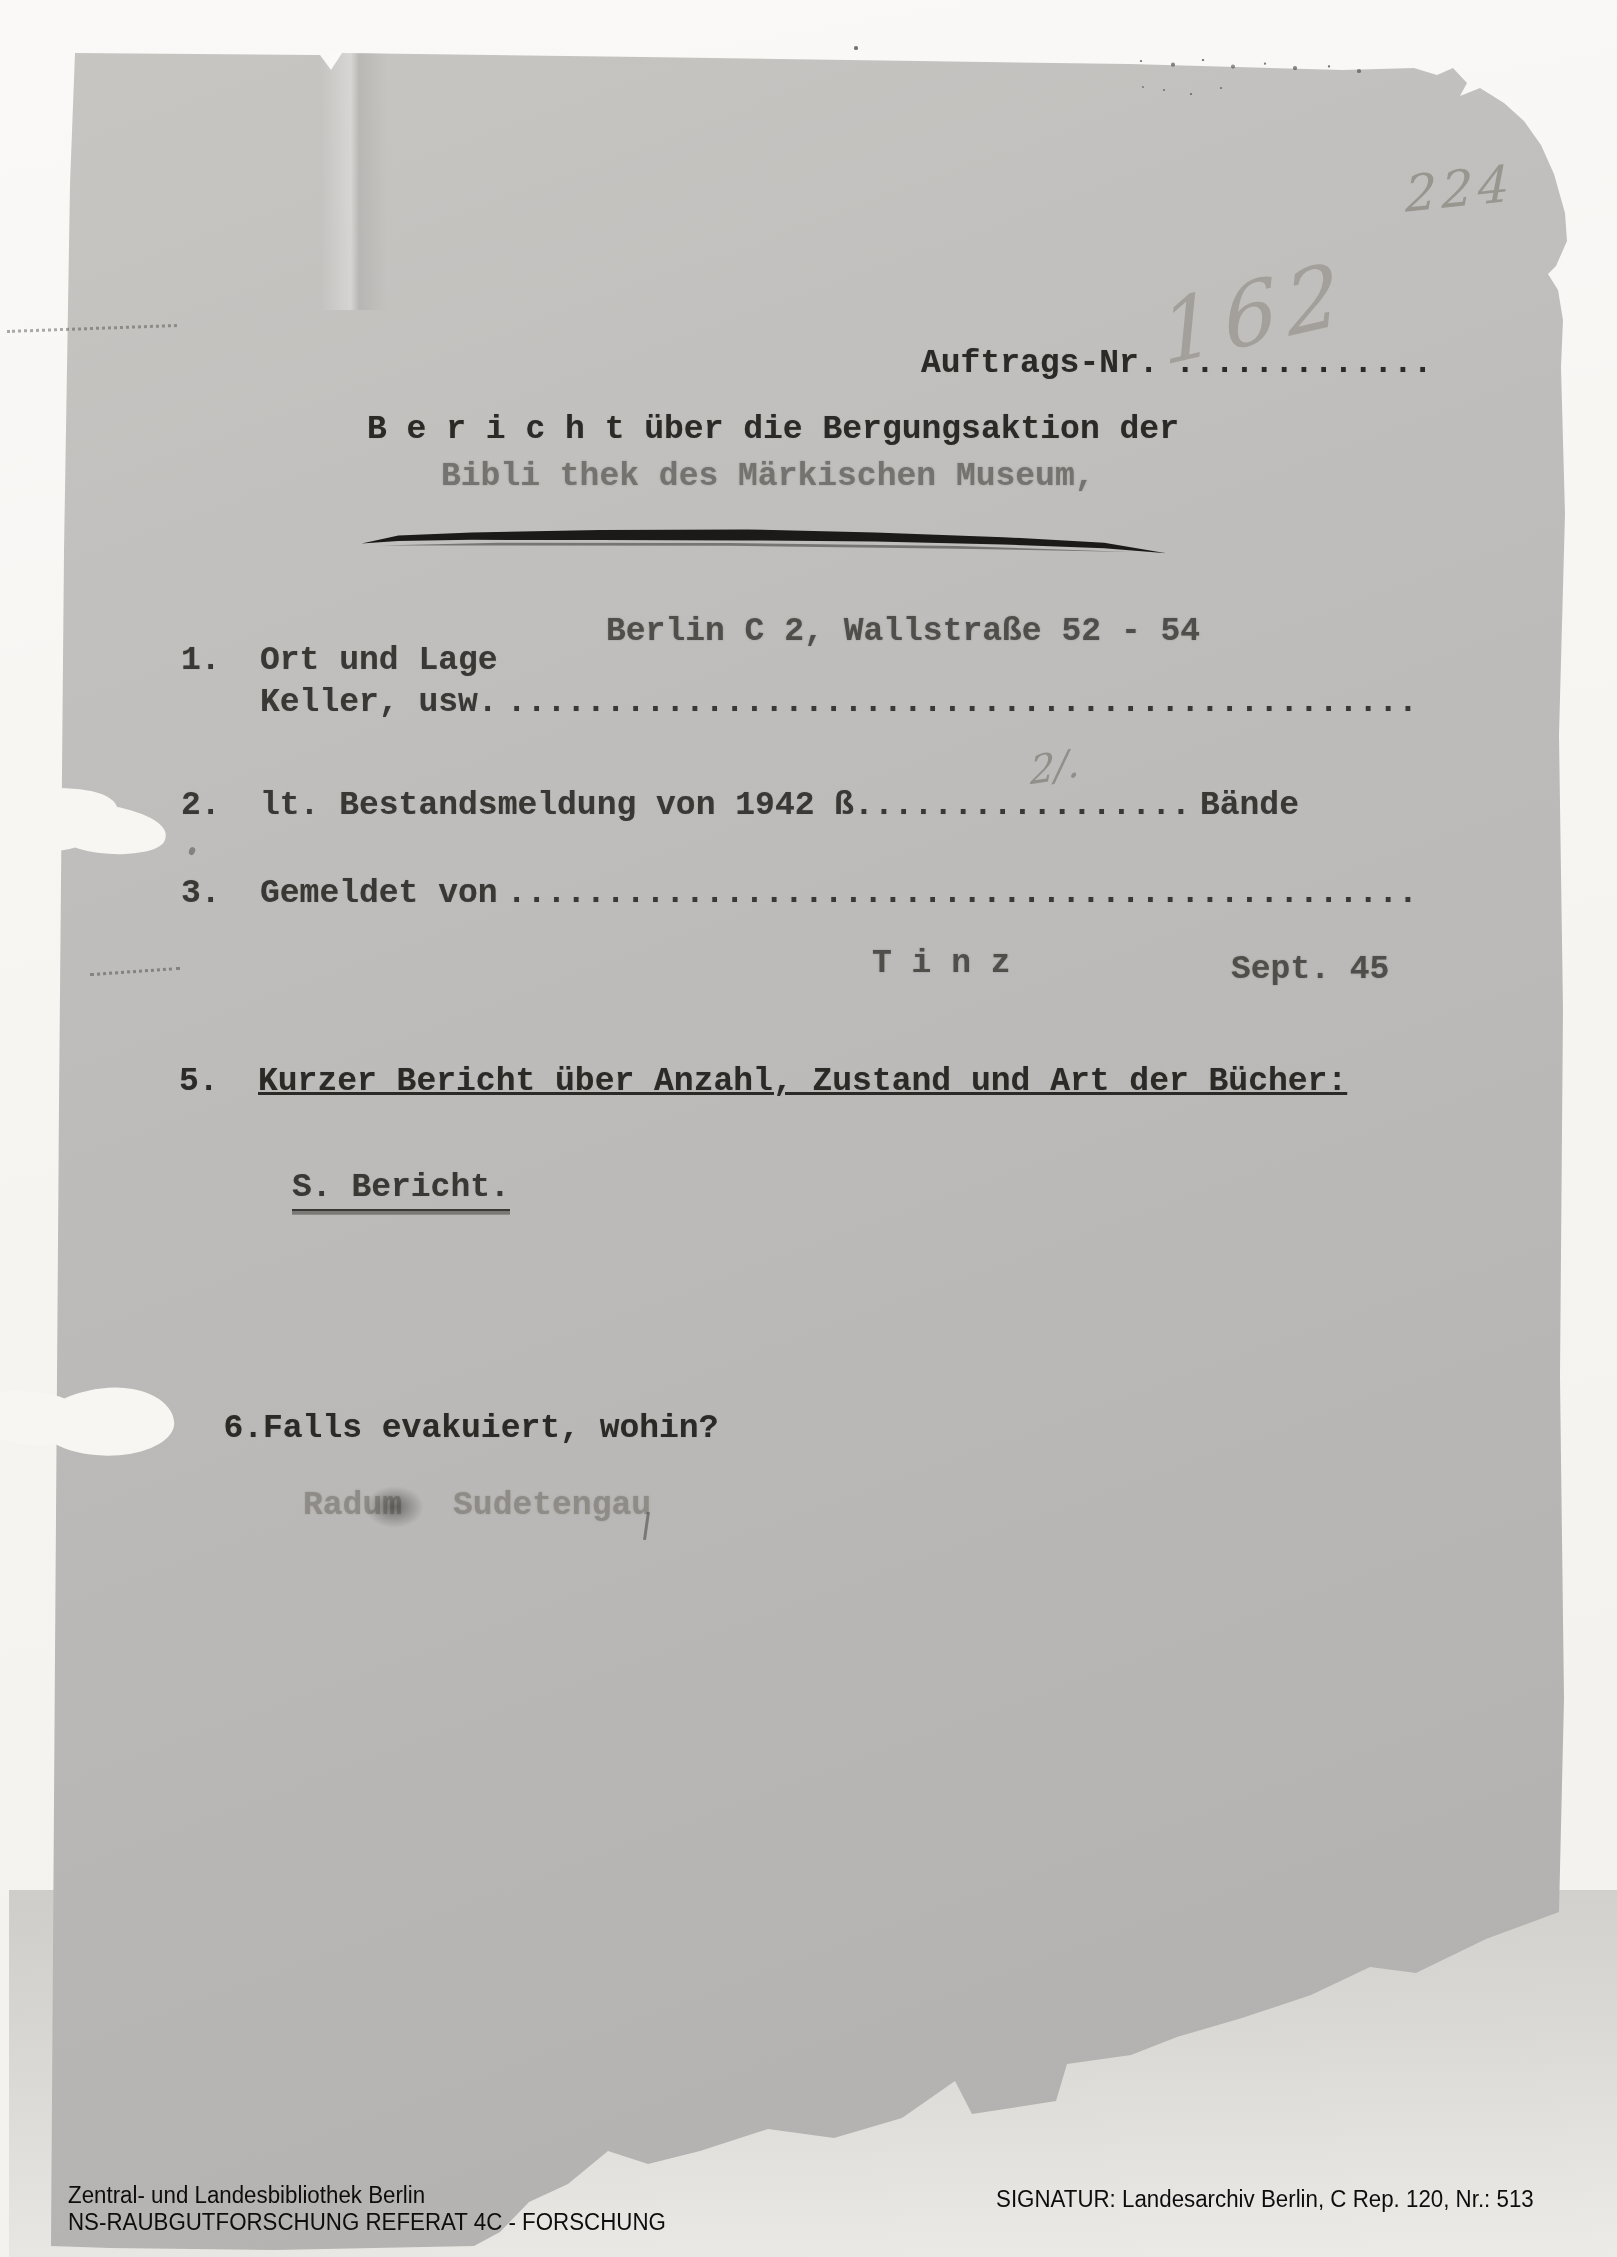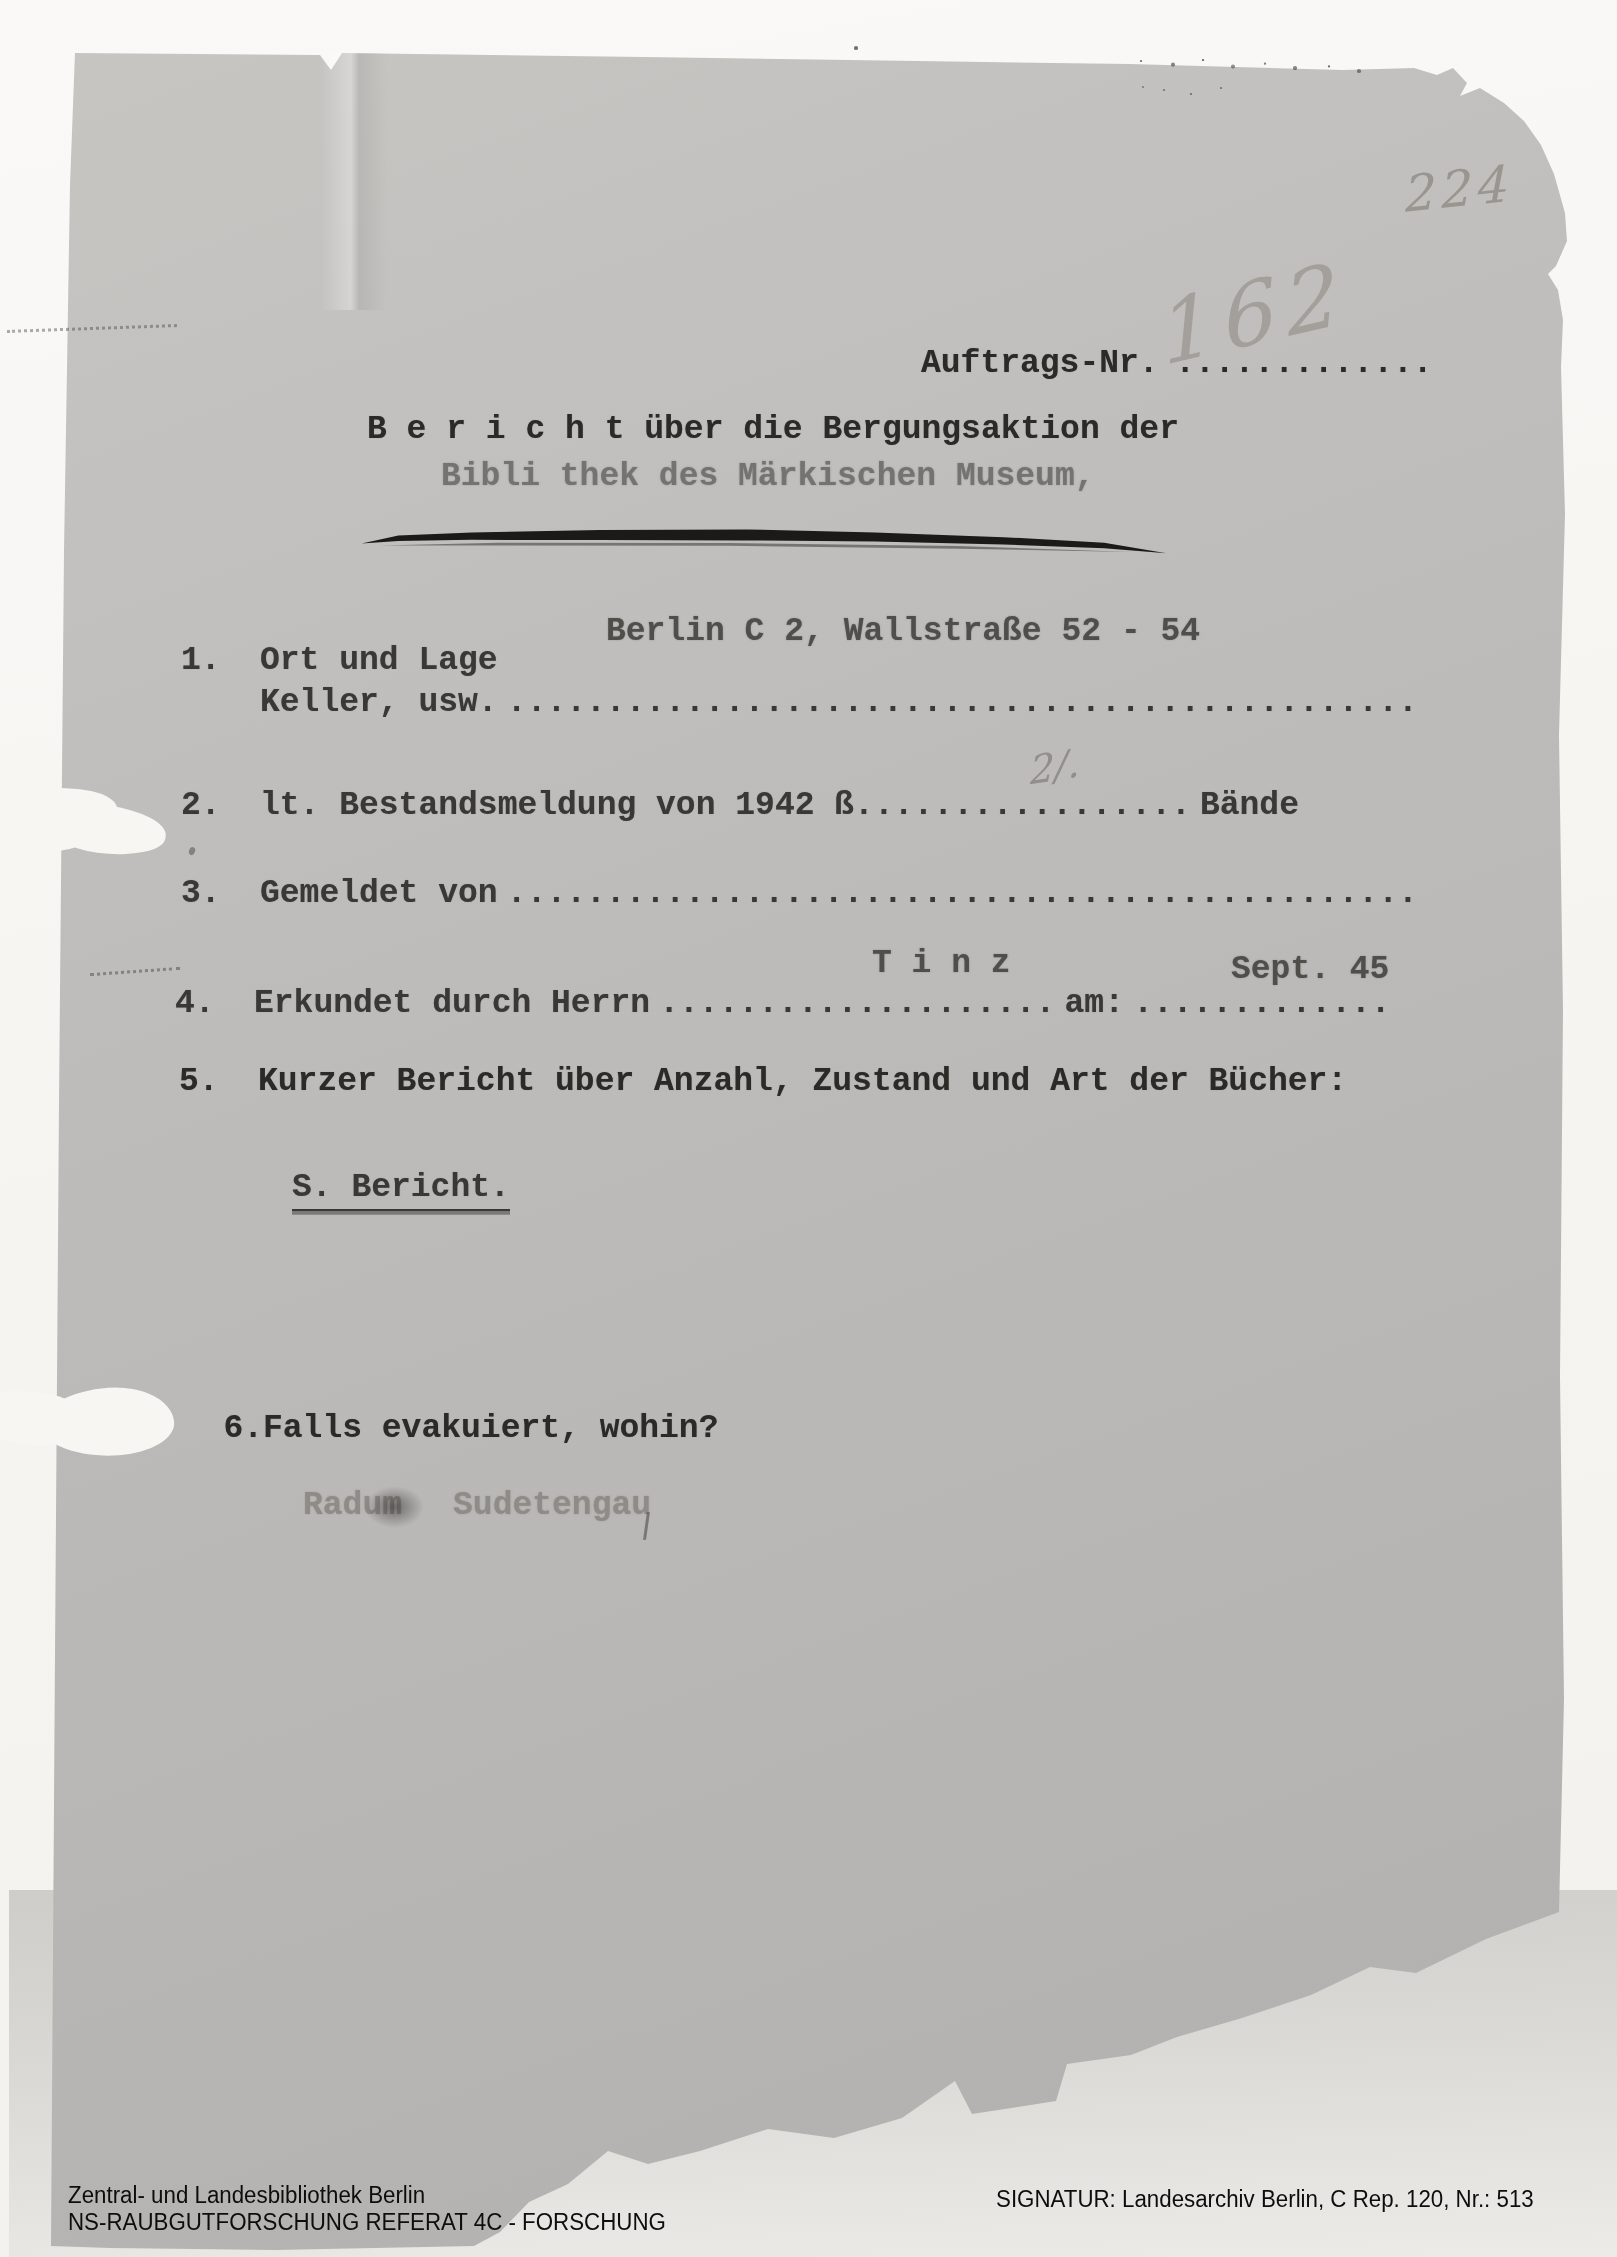--- a/index.html
+++ b/index.html
@@ -158,25 +158,22 @@
   <div class="tw" style="left:181px;top:786px;">
     <span class="num">2.</span><span>lt. Bestandsmeldung von 1942 ß</span><span class="dots">.................</span><span class="gap-s"></span><span>Bände</span>
   </div>
 
   <div class="tw" style="left:181px;top:874px;">
     <span class="num">3.</span><span>Gemeldet von</span><span class="gap-s"></span><span class="dots">..............................................</span>
   </div>
 
   <div class="tw filled" style="left:872px;top:944px;">T i n z</div>
   <div class="tw filled" style="left:1231px;top:950px;">Sept. 45</div>
-  <div class="tw" style="left:175px;top:984px;">
-    <span class="num">4.</span><span>Erkundet durch Herrn</span><span class="gap-s"></span><span class="dots">....................</span><span class="gap-s"></span><span>am:</span><span class="gap-s"></span><span class="dots">.............</span>
-  </div>
-
-  <div class="tw dark" style="left:179px;top:1062px;">
+
+  <div class="tw dark" style="left:179px;top:1062px;text-decoration:underline;">
     <span class="num">5.</span><span>Kurzer Bericht über Anzahl, Zustand und Art der Bücher:</span>
   </div>
   <div class="tw" style="left:292px;top:1148px;margin-top:20px;">
     <span class="answer-underlined">S. Bericht.</span>
   </div>
 
   <div class="tw dark" style="left:184px;top:1409px;text-align:right;">
     <span class="num">6.</span><span>Falls evakuiert, wohin?</span>
   </div>
   <div class="tw faint-type" style="left:303px;top:1486px;">

